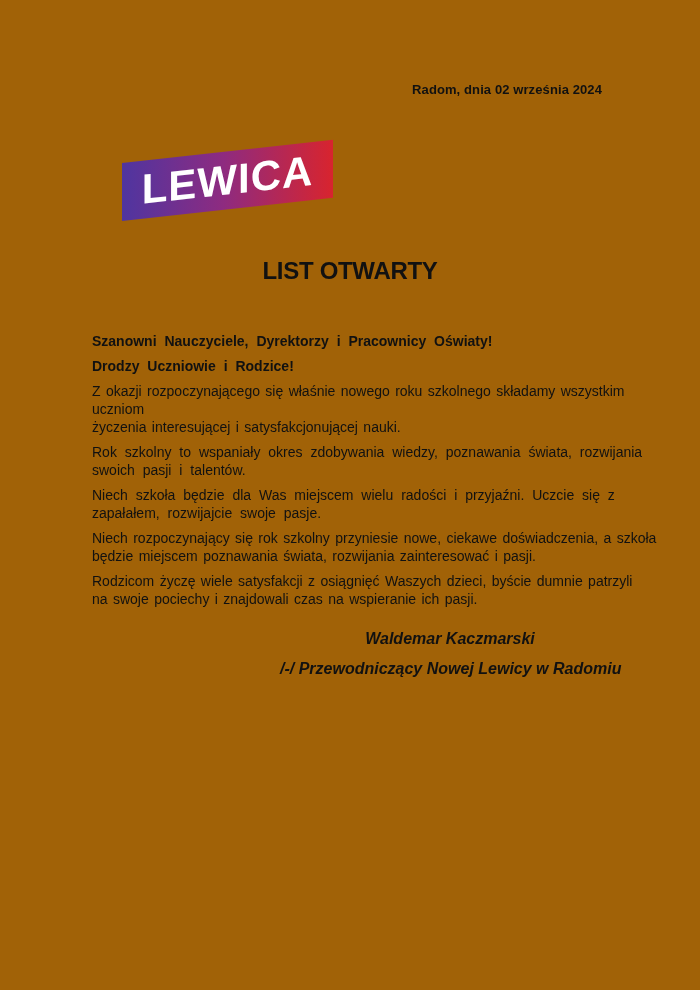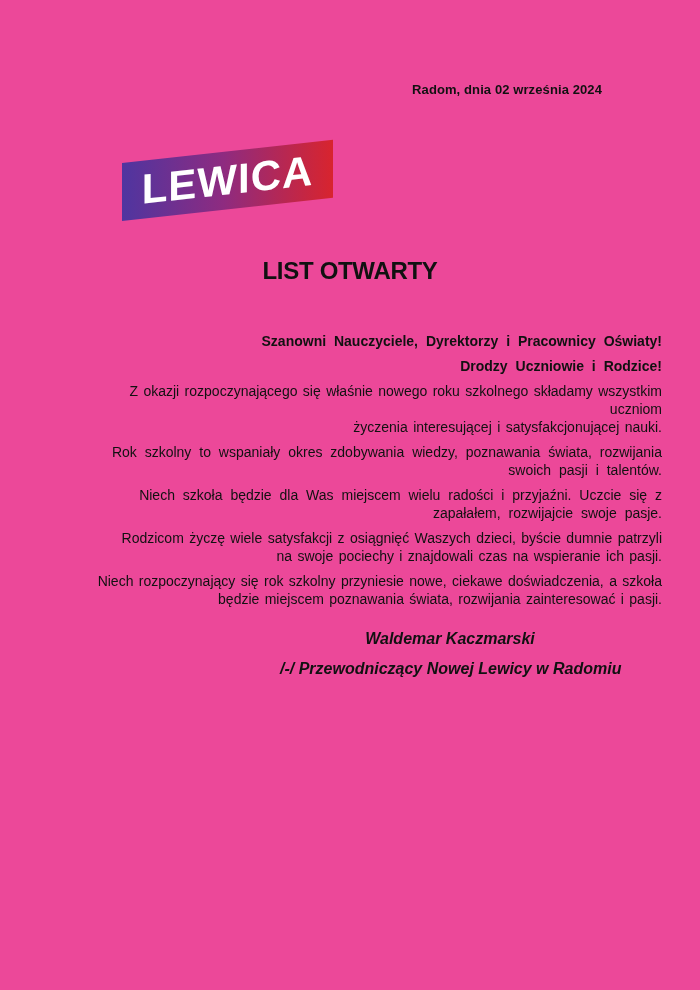--- a/index.html
+++ b/index.html
@@ -1,21 +1,21 @@
 <!DOCTYPE html>
 <html><head>
 <meta charset="utf-8">
 <style>
   * { margin: 0; padding: 0; box-sizing: border-box; }
   html, body { background: #ffffff; }
   .page {
     position: relative;
     width: 700px;
     height: 990px;
-    background: #ec4899;
+    background: #a16207;
     font-family: "Liberation Sans", "DejaVu Sans", sans-serif;
     color: #111111;
     overflow: hidden;
   }
   .date-line {
     position: absolute;
     top: 82px;
     right: 98px;
     font-size: 13px;
     font-weight: bold;
@@ -58,21 +58,20 @@
     left: 82px;
     top: 332px;
     width: 580px;
     font-size: 14px;
     line-height: 18px;
   }
   .letter-body p {
     margin: 0 0 7px 10px;
     white-space: pre-line;
     word-spacing: 1.5px;
-    text-align: right;
   }
   .letter-body p.salutation {
     font-weight: bold;
     word-spacing: 4px;
   }
   .letter-body p.wide {
     word-spacing: 4px;
   }
   .signature {
     margin-top: 22px;
@@ -105,24 +104,24 @@
 
   <div class="letter-body">
     <p class="salutation">Szanowni Nauczyciele, Dyrektorzy i Pracownicy Oświaty!</p>
     <p class="salutation">Drodzy Uczniowie i Rodzice!</p>
     <p>Z okazji rozpoczynającego się właśnie nowego roku szkolnego składamy wszystkim uczniom
 życzenia interesującej i satysfakcjonującej nauki.</p>
     <p class="wide">Rok szkolny to wspaniały okres zdobywania wiedzy, poznawania świata, rozwijania
 swoich pasji i talentów.</p>
     <p class="wide">Niech szkoła będzie dla Was miejscem wielu radości i przyjaźni. Uczcie się z
 zapałałem, rozwijajcie swoje pasje.</p>
+    <p>Niech rozpoczynający się rok szkolny przyniesie nowe, ciekawe doświadczenia, a szkoła
+będzie miejscem poznawania świata, rozwijania zainteresować i pasji.</p>
     <p>Rodzicom życzę wiele satysfakcji z osiągnięć Waszych dzieci, byście dumnie patrzyli
 na swoje pociechy i znajdowali czas na wspieranie ich pasji.</p>
-    <p>Niech rozpoczynający się rok szkolny przyniesie nowe, ciekawe doświadczenia, a szkoła
-będzie miejscem poznawania świata, rozwijania zainteresować i pasji.</p>
 
     <div class="signature">
       <div class="sig-name">Waldemar Kaczmarski</div>
       <div class="sig-role">/-/ Przewodniczący Nowej Lewicy w Radomiu</div>
     </div>
   </div>
 
 </div>
 
 </body></html>

